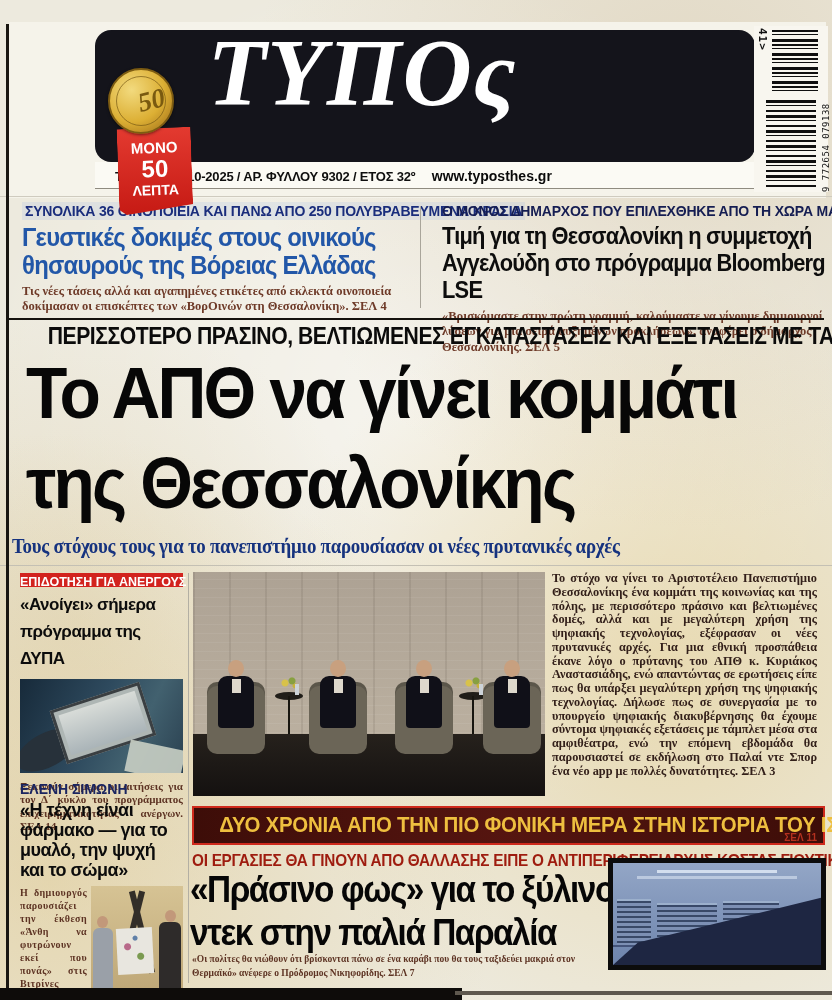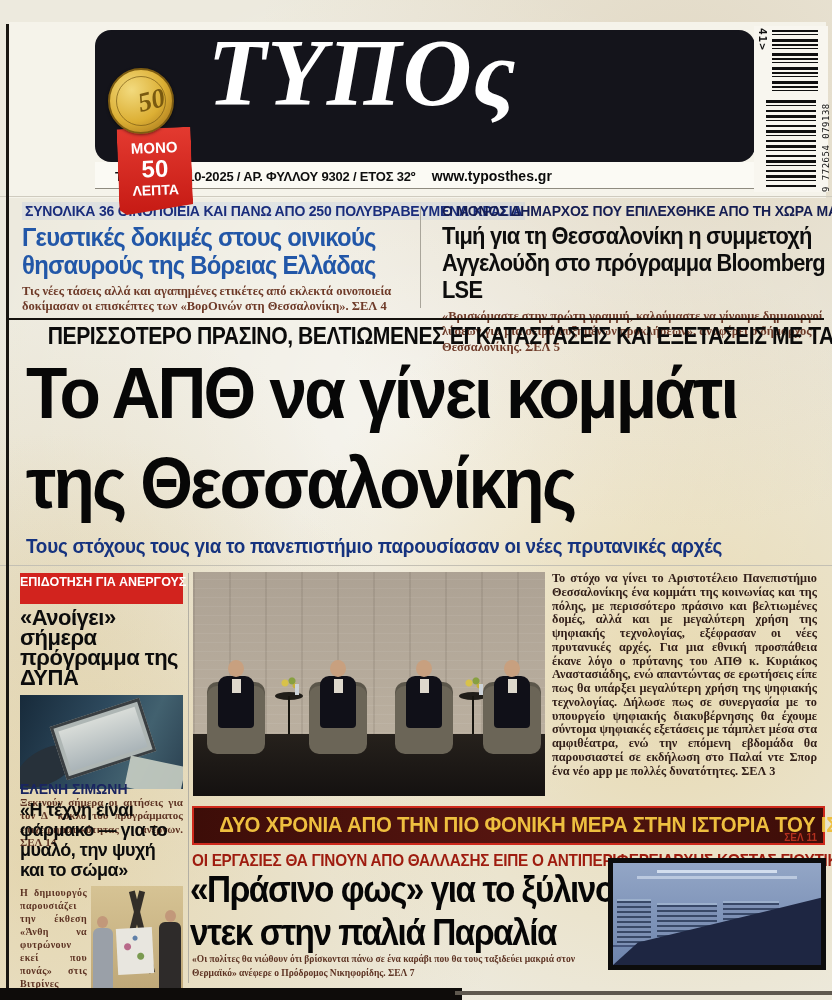--- a/index.html
+++ b/index.html
@@ -94,28 +94,28 @@
   .ts-deck { margin-top:5px; width:392px; font-family:"Liberation Serif",serif; font-weight:bold;
     font-size:12.5px; line-height:1.22; color:#6e3a28; }
   .vdiv1 { left:420px; top:206px; width:1px; height:102px; background:#a9a59a; }
 
   
   .rule-main { left:8px; top:318px; width:816px; height:2px; background:#15120e; }
   .lead-kicker { left:0; top:323px; width:832px; text-align:center; white-space:nowrap; }
   .lead-kicker .sx { transform:scaleX(.9); transform-origin:50% 50%; font-weight:bold; font-size:23.5px; letter-spacing:-0.5px; color:#0b0b0b; }
   .lead-h { left:26px; top:348px; width:802px; color:#070707; }
   .lead-h div { white-space:nowrap; font-weight:bold; font-size:72px; line-height:90px; letter-spacing:-3px; transform:scaleX(.94); transform-origin:0 50%; }
-  .lead-subhead { left:26px; top:534px; white-space:nowrap; }
+  .lead-subhead { left:12px; top:534px; white-space:nowrap;font-family:Liberation Serif, serif; }
   .lead-subhead .sx { transform:scaleX(.9); font-weight:bold; font-size:21px; letter-spacing:-0.3px; color:#16337f; }
   .hairline-a { left:0; top:565px; width:832px; height:1px; background:#c4c0b4; }
 
   
   .sb1 { left:20px; top:573px; width:163px; }
-  .sb1-kicker { background:#d2231e; color:#fff; font-weight:bold; font-size:12.5px; line-height:18px; text-align:center; height:31px; white-space:nowrap; }
-  .sb1-head { margin-top:4px; font-weight:bold; font-size:22px; line-height:20px; letter-spacing:-0.5px; color:#0c0c0c; }
+  .sb1-kicker { background:#d2231e; color:#fff; font-weight:bold; font-size:12.5px; line-height:18px; text-align:center; height:14px; white-space:nowrap; }
+  .sb1-head { margin-top:4px; font-weight:bold; font-size:17px; line-height:27px; letter-spacing:-0.5px; color:#0c0c0c; }
   .sb1-photo { position:relative; margin-top:7px; width:163px; height:94px; overflow:hidden;
     background:linear-gradient(115deg,#172a3a,#2e4a5e 45%,#42616f 70%,#2a4050); }
   .tb-tablet { position:absolute; left:36px; top:16px; width:94px; height:56px; transform:rotate(-18deg);
     background:#aeb6b4; border:3px solid #3a3f42; }
   .tb-screen { position:absolute; inset:4px; background:linear-gradient(#d8dcd8,#aab4b8); }
   .tb-hand { position:absolute; left:-6px; top:54px; width:66px; height:34px; transform:rotate(-28deg);
     background:#27313a; border-radius:50%; }
   .tb-paper { position:absolute; right:0px; bottom:-4px; width:56px; height:32px; transform:rotate(12deg);
     background:#c9cfc4; opacity:.9; }
   .sb1-text { margin-top:7px; font-family:"Liberation Serif",serif; font-weight:bold; font-size:11px; line-height:1.22; color:#5e3424; text-align:justify; }

